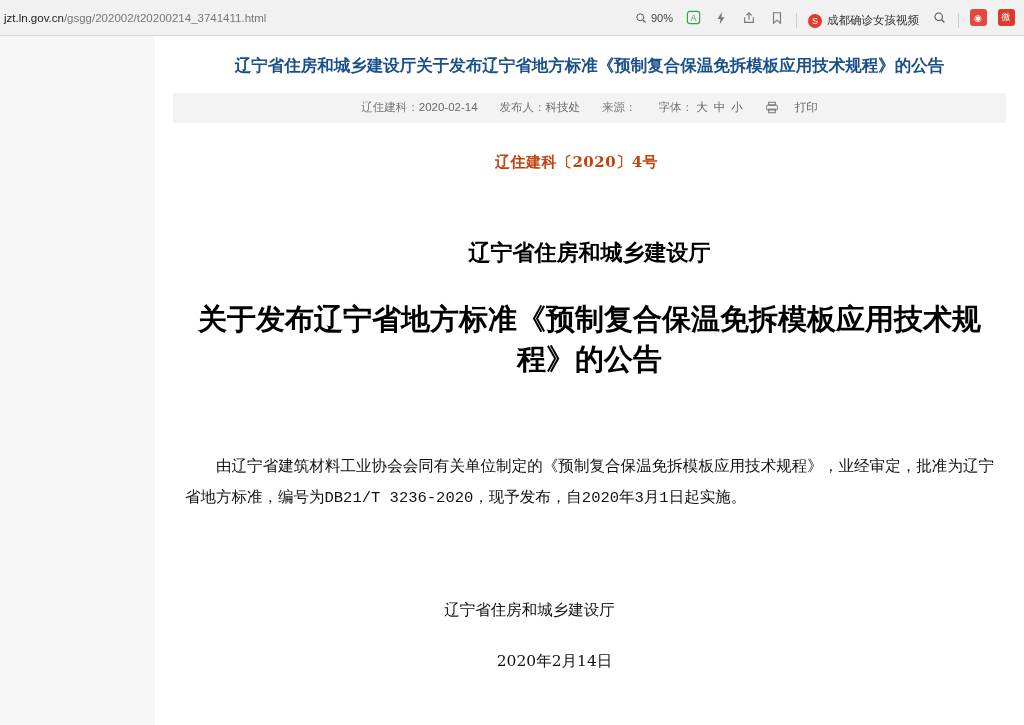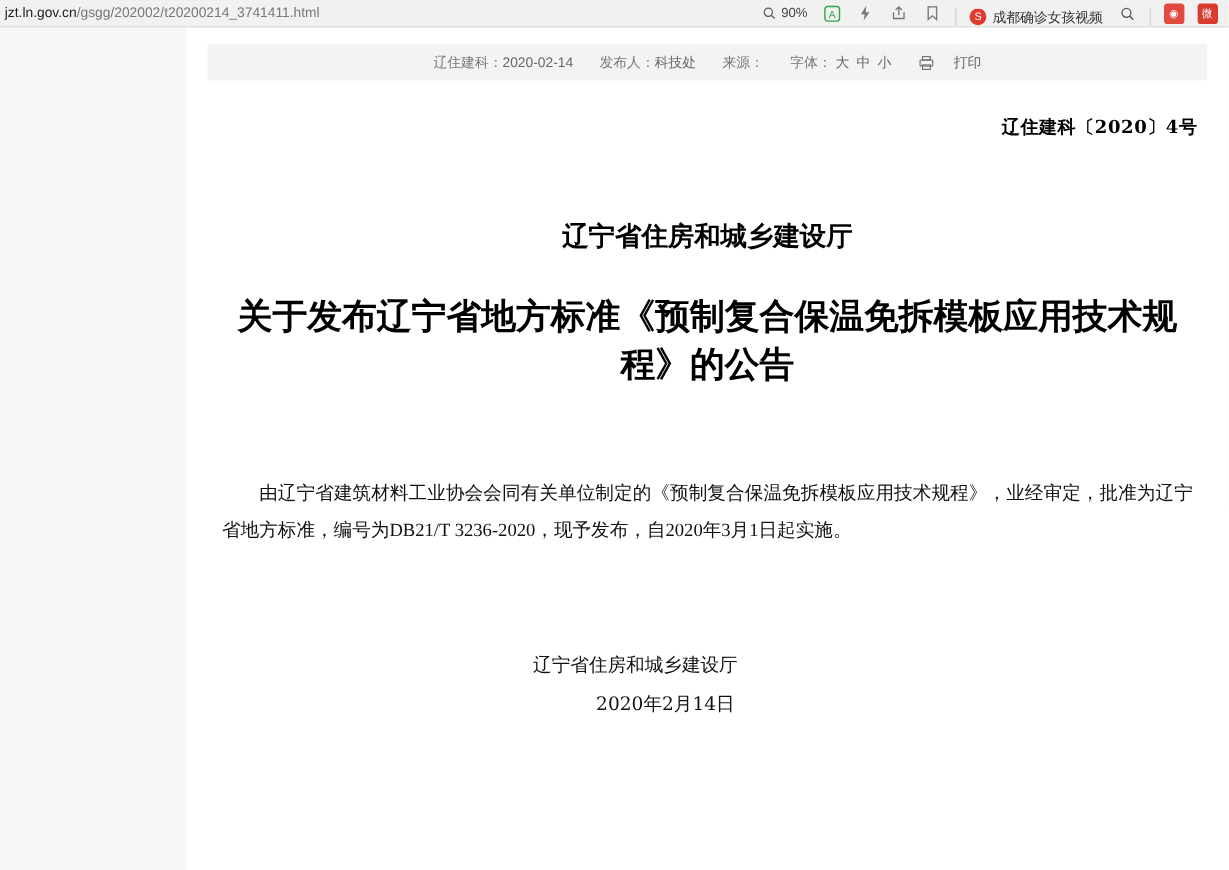--- a/index.html
+++ b/index.html
@@ -6,21 +6,21 @@
   html, body {
     margin: 0; padding: 0;
     width: 1024px; height: 725px;
     overflow: hidden;
     background: #ffffff;
     font-family: "Liberation Sans", sans-serif;
   }
 
   
   .chrome {
-    height: 23px;
+    height: 36px;
     background: #f1f1f1;
     border-bottom: 1px solid #d6d6d6;
     display: flex;
     align-items: center;
     font-size: 11.5px;
     color: #333;
     position: relative;
   }
   .url-area {
     display: flex;
@@ -112,23 +112,23 @@
     color: #666;
   }
   .meta-item { white-space: nowrap; }
   .meta-item .lbl { color: #777; }
   .fontsizes { display: inline-flex; gap: 6px; }
   .fontsizes span { color: #666; }
   .print { display: inline-flex; align-items: center; gap: 16px; color: #666; }
 
   .doc-number {
     margin: 30px 26px 0 0;
-    text-align: right;
+    text-align: center;
     font-size: 15px;
-    color: #000000;
+    color: #c2410c;
     font-family: "DejaVu Serif", "Liberation Serif", serif;
     font-weight: 700;
     letter-spacing: 0.5px;
   }
 
   .doc-h1 {
     margin-top: 66px;
     text-align: center;
     font-size: 22px;
     font-weight: 700;
@@ -140,39 +140,39 @@
     text-align: center;
     font-size: 29px;
     font-weight: 700;
     color: #000;
     font-family: "DejaVu Sans", "Liberation Sans", sans-serif;
     padding: 0 30px;
   }
 
   .body-text {
     margin: 0 30px;
-    font-family: Liberation Serif, serif;
+    font-family: Liberation Mono, monospace;
     font-size: 15.5px;
     color: #111;
     line-height: 2.0;
     text-align: justify;
   }
   .p1 { margin-top: 72px; text-indent: 2em; }
   .p2 { margin-top: 26px; text-indent: 2em; }
 
   .sign {
     margin-top: 86px;
     text-align: center;
     font-family: "DejaVu Serif", "Liberation Serif", serif;
     font-size: 15.5px;
     color: #111;
     padding-right: 120px;
   }
   .sign-date {
-    margin-top: 12px;
+    margin-top: 30px;
     text-align: center;
     font-family: "DejaVu Serif", "Liberation Serif", serif;
     font-size: 15.5px;
     color: #111;
     padding-right: 70px;
   }
 </style>
 </head>
 <body>
 
@@ -243,20 +243,23 @@
     <div class="ctool">
       <span class="ext-red2">微</span>
     </div>
 
   </div>
 </div>
 
 <div class="viewport">
   <div class="page">
 
+    <div class="doc-header">
+      <div class="doc-title">辽宁省住房和城乡建设厅关于发布辽宁省地方标准《预制复合保温免拆模板应用技术规程》的公告</div>
+    </div>
 
     <div class="meta-bar">
       <span class="meta-item">
         <span class="lbl">辽住建科：</span><span>2020-02-14</span>
       </span>
       <span class="meta-item">
         <span class="lbl">发布人：</span><span>科技处</span>
       </span>
       <span class="meta-item">
         <span class="lbl">来源：</span><span></span>

